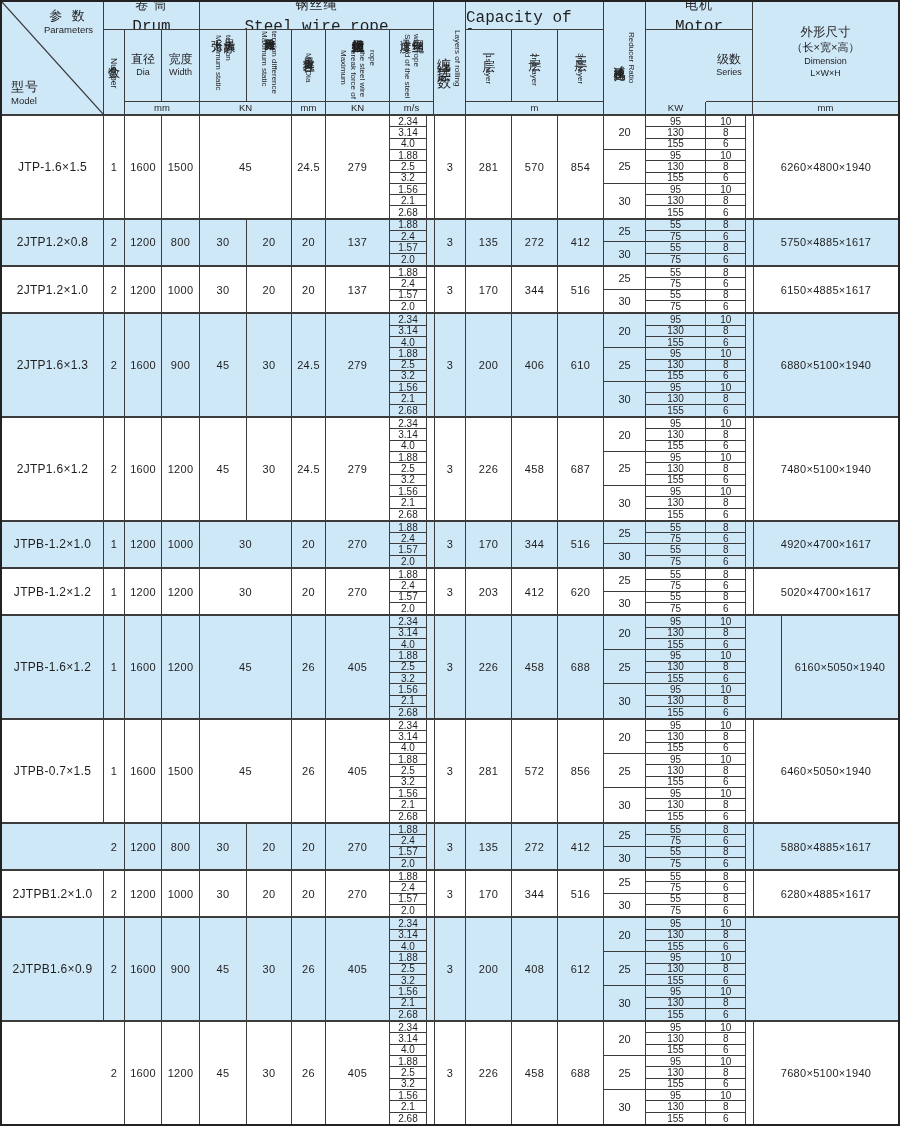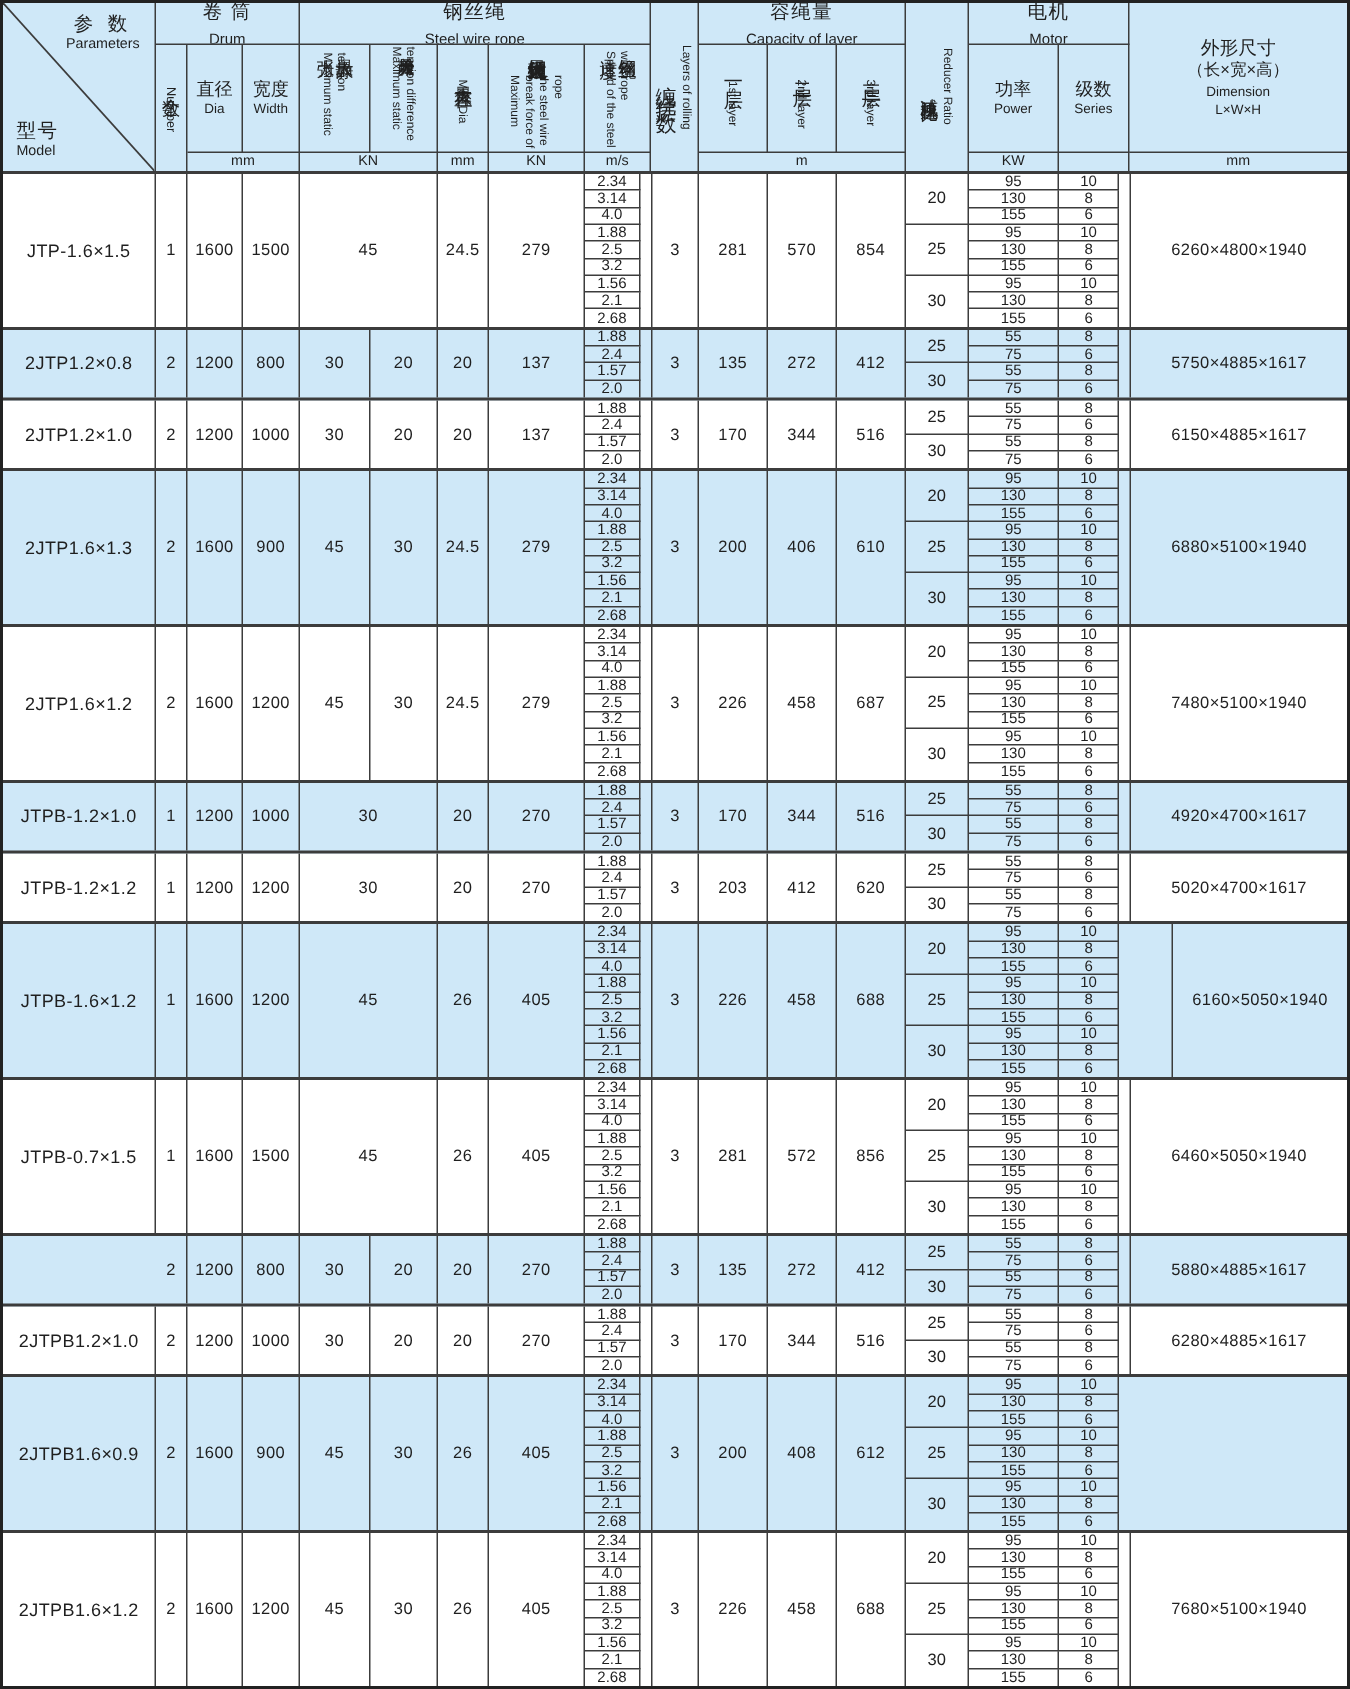--- a/index.html
+++ b/index.html
@@ -13,21 +13,21 @@
         grid-template-columns:102px 21px 37px 38px 47px 45px 34px 64px 44px 32px 46px 46px 46px 42px 60px 47px 1fr; }
 
   
   .thead{ flex:0 0 112px; grid-template-rows:28px 72px 12px;
           border-bottom:2px solid var(--bc); background:var(--blue); }
   .h{ display:flex; align-items:center; justify-content:center;
       border-right:1px solid var(--bc); overflow:hidden; }
   .hb{ border-bottom:1px solid var(--bc);flex-direction:column; }
   .noR{ border-right:none; }
   .group{ font-size:13px; gap:4px; letter-spacing:1px; }
-  .group .en{ font-size:10px; letter-spacing:0; }
+  .group .en{ font-size:16px; letter-spacing:0;font-family:Liberation Mono, monospace; }
   .hcell2{ flex-direction:column; font-size:12px; line-height:1.3; text-align:center; }
   .hcell2 .en{ font-size:9px; }
   .vcell{ gap:1px; }
   .vzh{ writing-mode:vertical-rl; text-orientation:upright; font-size:12px;
         line-height:1.05; letter-spacing:1px; }
   .vzh.t6{ font-size:11px; letter-spacing:0; }
   .vzh.wrap{ height:58px; font-size:12.5px; letter-spacing:0; }
   .vzh.big2{ font-size:13px; letter-spacing:3px; }
   .vzh.tall{ font-size:14px; letter-spacing:6px; }
   .ven{ writing-mode:vertical-lr; font-size:8px; line-height:1.2; max-height:72px; }
@@ -159,24 +159,20 @@
       <span class="ven">1st layer</span>
     </div>
     <div class="h hb vcell" style="grid-column:12;grid-row:2">
       <span class="vzh big2">二层</span>
       <span class="ven">2nd layer</span>
     </div>
     <div class="h hb vcell" style="grid-column:13;grid-row:2">
       <span class="vzh big2">三层</span>
       <span class="ven">3rd layer</span>
     </div>
-    <div class="h hb hcell2" style="grid-column:15;grid-row:2">
-      <span>功率</span>
-        <span class="en">Power</span>
-    </div>
     <div class="h hb hcell2" style="grid-column:16;grid-row:2">
       <span>级数</span>
         <span class="en">Series</span>
     </div>
 
     <div class="h u" style="grid-column:3/5;grid-row:3">mm</div>
     <div class="h u" style="grid-column:5/7;grid-row:3">KN</div>
     <div class="h u" style="grid-column:7;grid-row:3">mm</div>
     <div class="h u" style="grid-column:8;grid-row:3">KN</div>
     <div class="h u" style="grid-column:9;grid-row:3">m/s</div>
@@ -930,21 +926,20 @@
         </div>
         <div class="sc sp last" style="grid-area: 9 / 9;">
           <div class="bx">2.68</div>
         </div>
         <div class="pw last" style="grid-area: 9 / 15;">155</div>
         <div class="sc se last" style="grid-area: 9 / 16;">
           <div class="bx">6</div>
         </div>
       </div>
       <div class="trow g17" style="grid-template-rows: repeat(9, 1fr); flex: 9 0 0px;">
-        <div class="c model" style="grid-column: 1;">2JTPB1.6×1.2</div>
         <div class="c " style="grid-column: 2;">2</div>
         <div class="c " style="grid-column: 3;">1600</div>
         <div class="c " style="grid-column: 4;">1200</div>
         <div class="c " style="grid-column: 5;">45</div>
         <div class="c " style="grid-column: 6;">30</div>
         <div class="c " style="grid-column: 7;">26</div>
         <div class="c " style="grid-column: 8;">405</div>
         <div class="c layersCell" style="grid-column: 10;">3</div>
         <div class="c " style="grid-column: 11;">226</div>
         <div class="c " style="grid-column: 12;">458</div>

